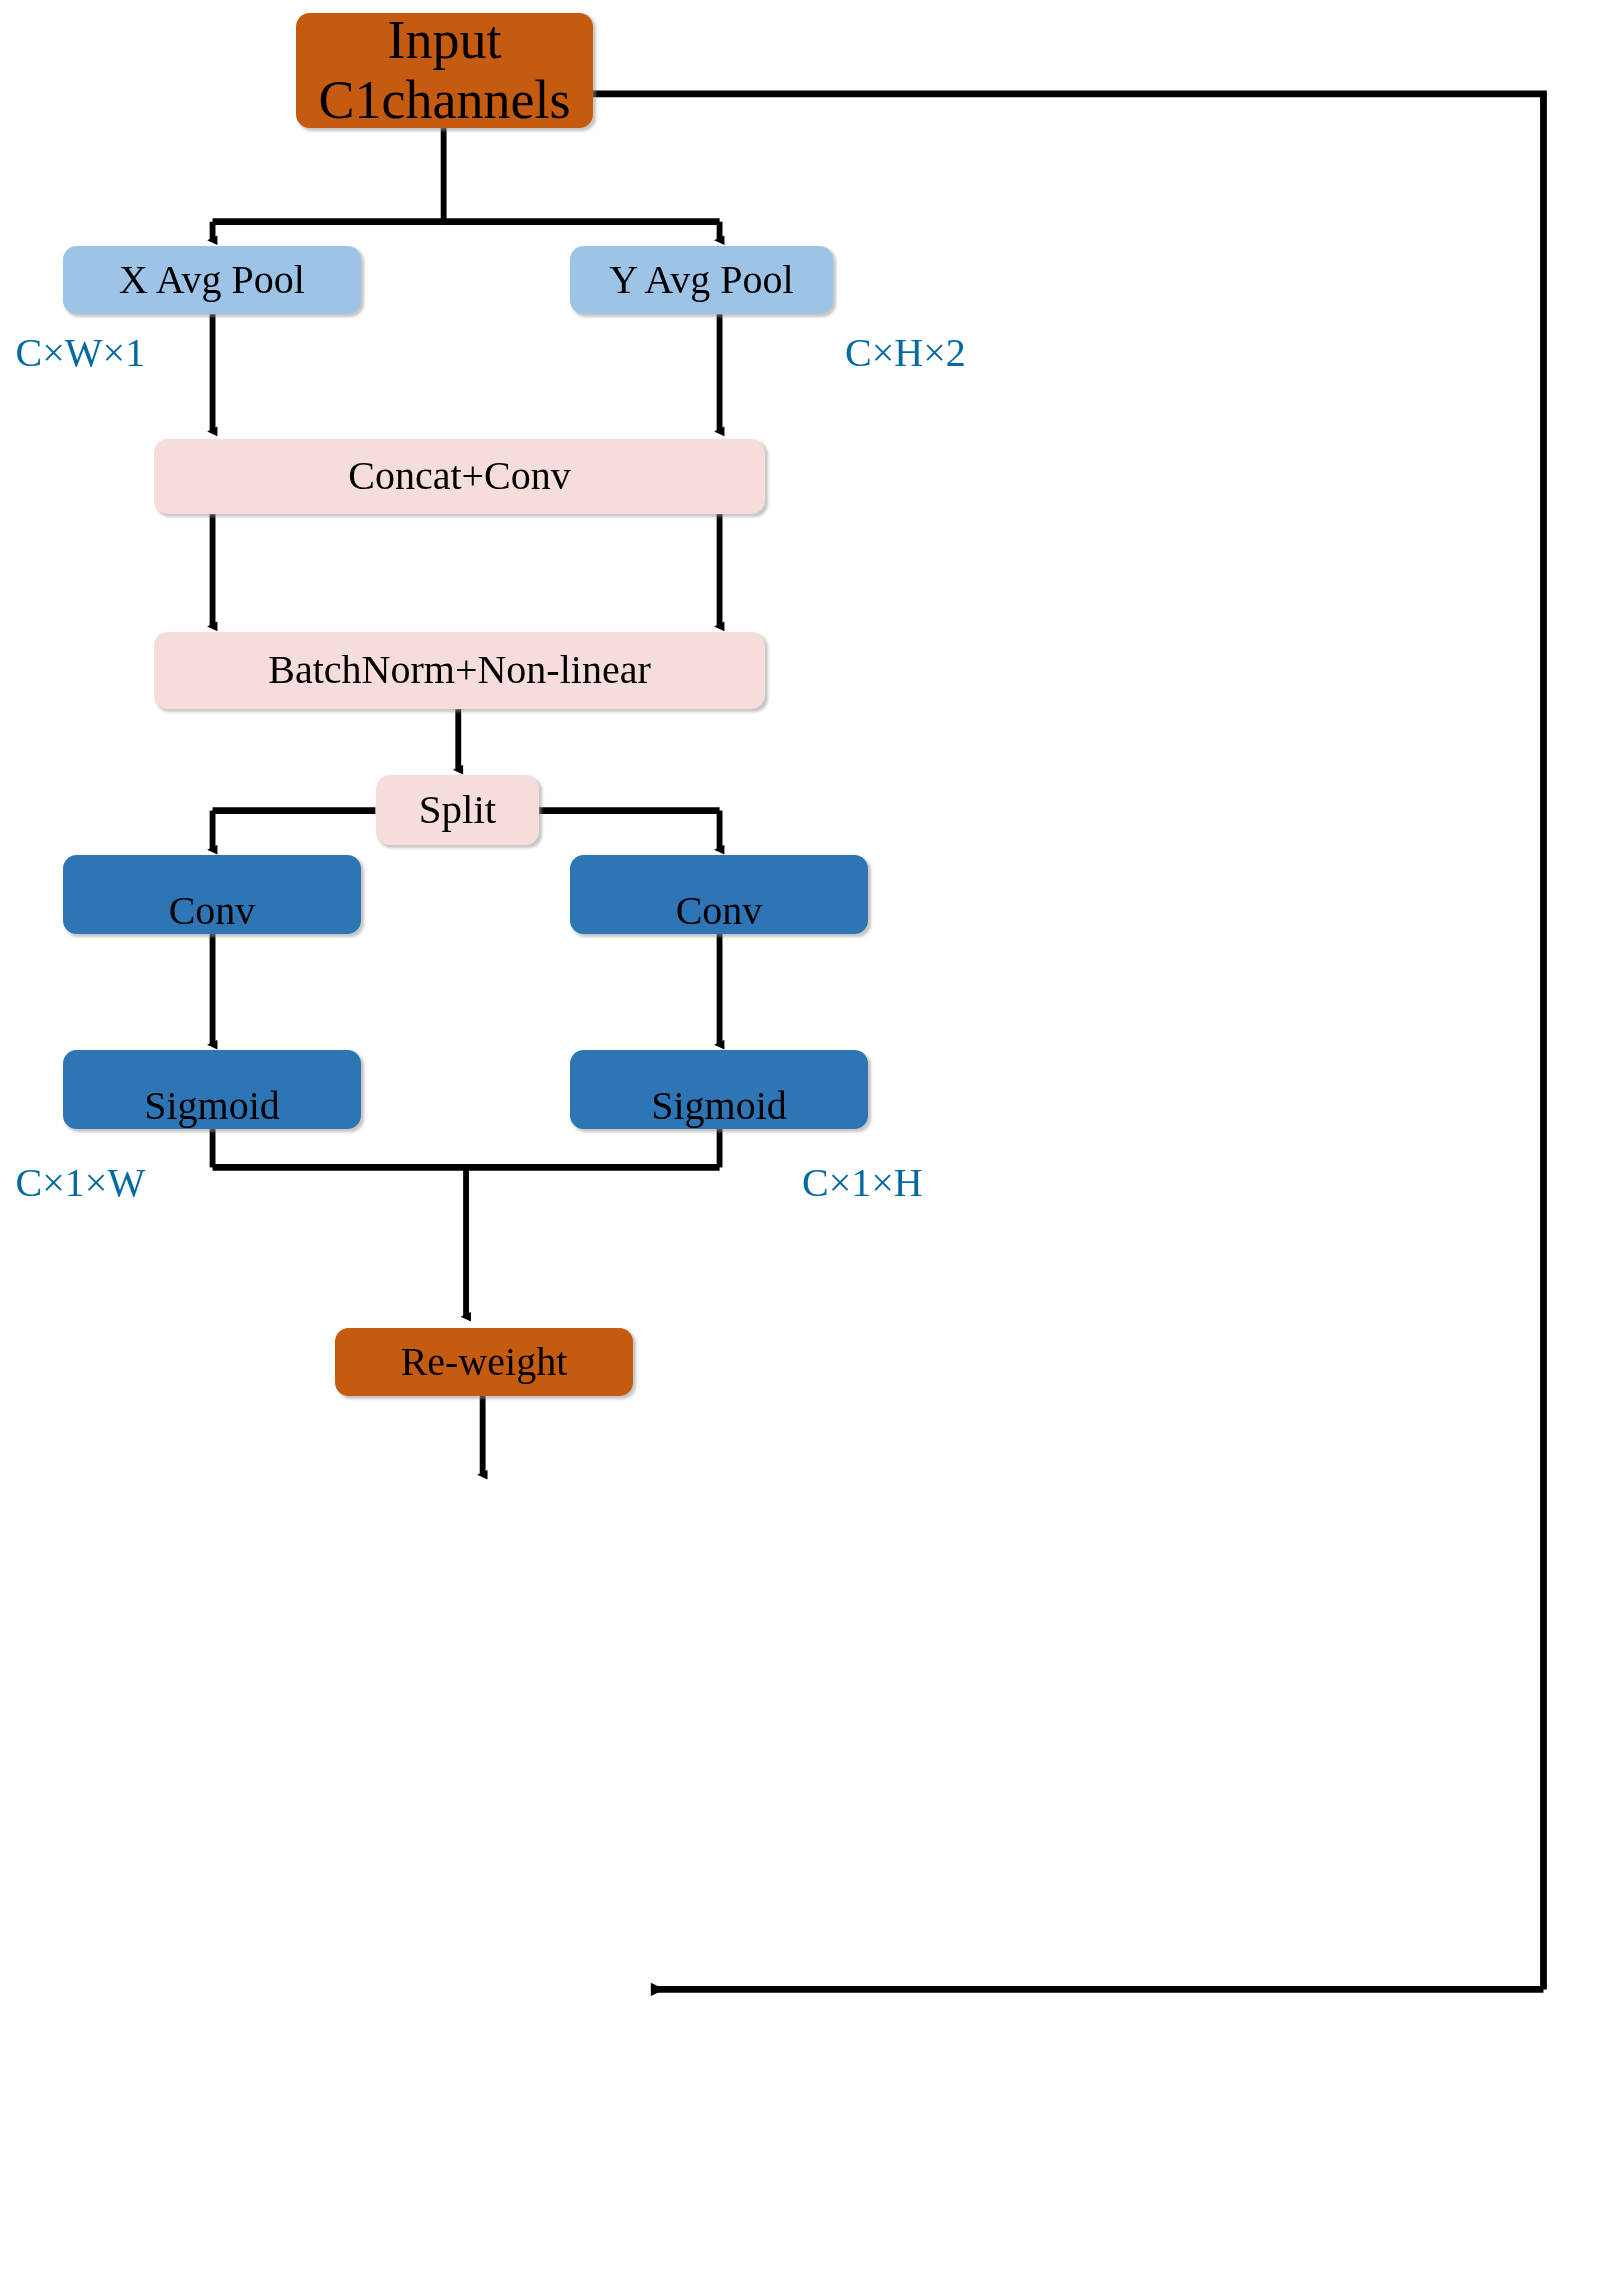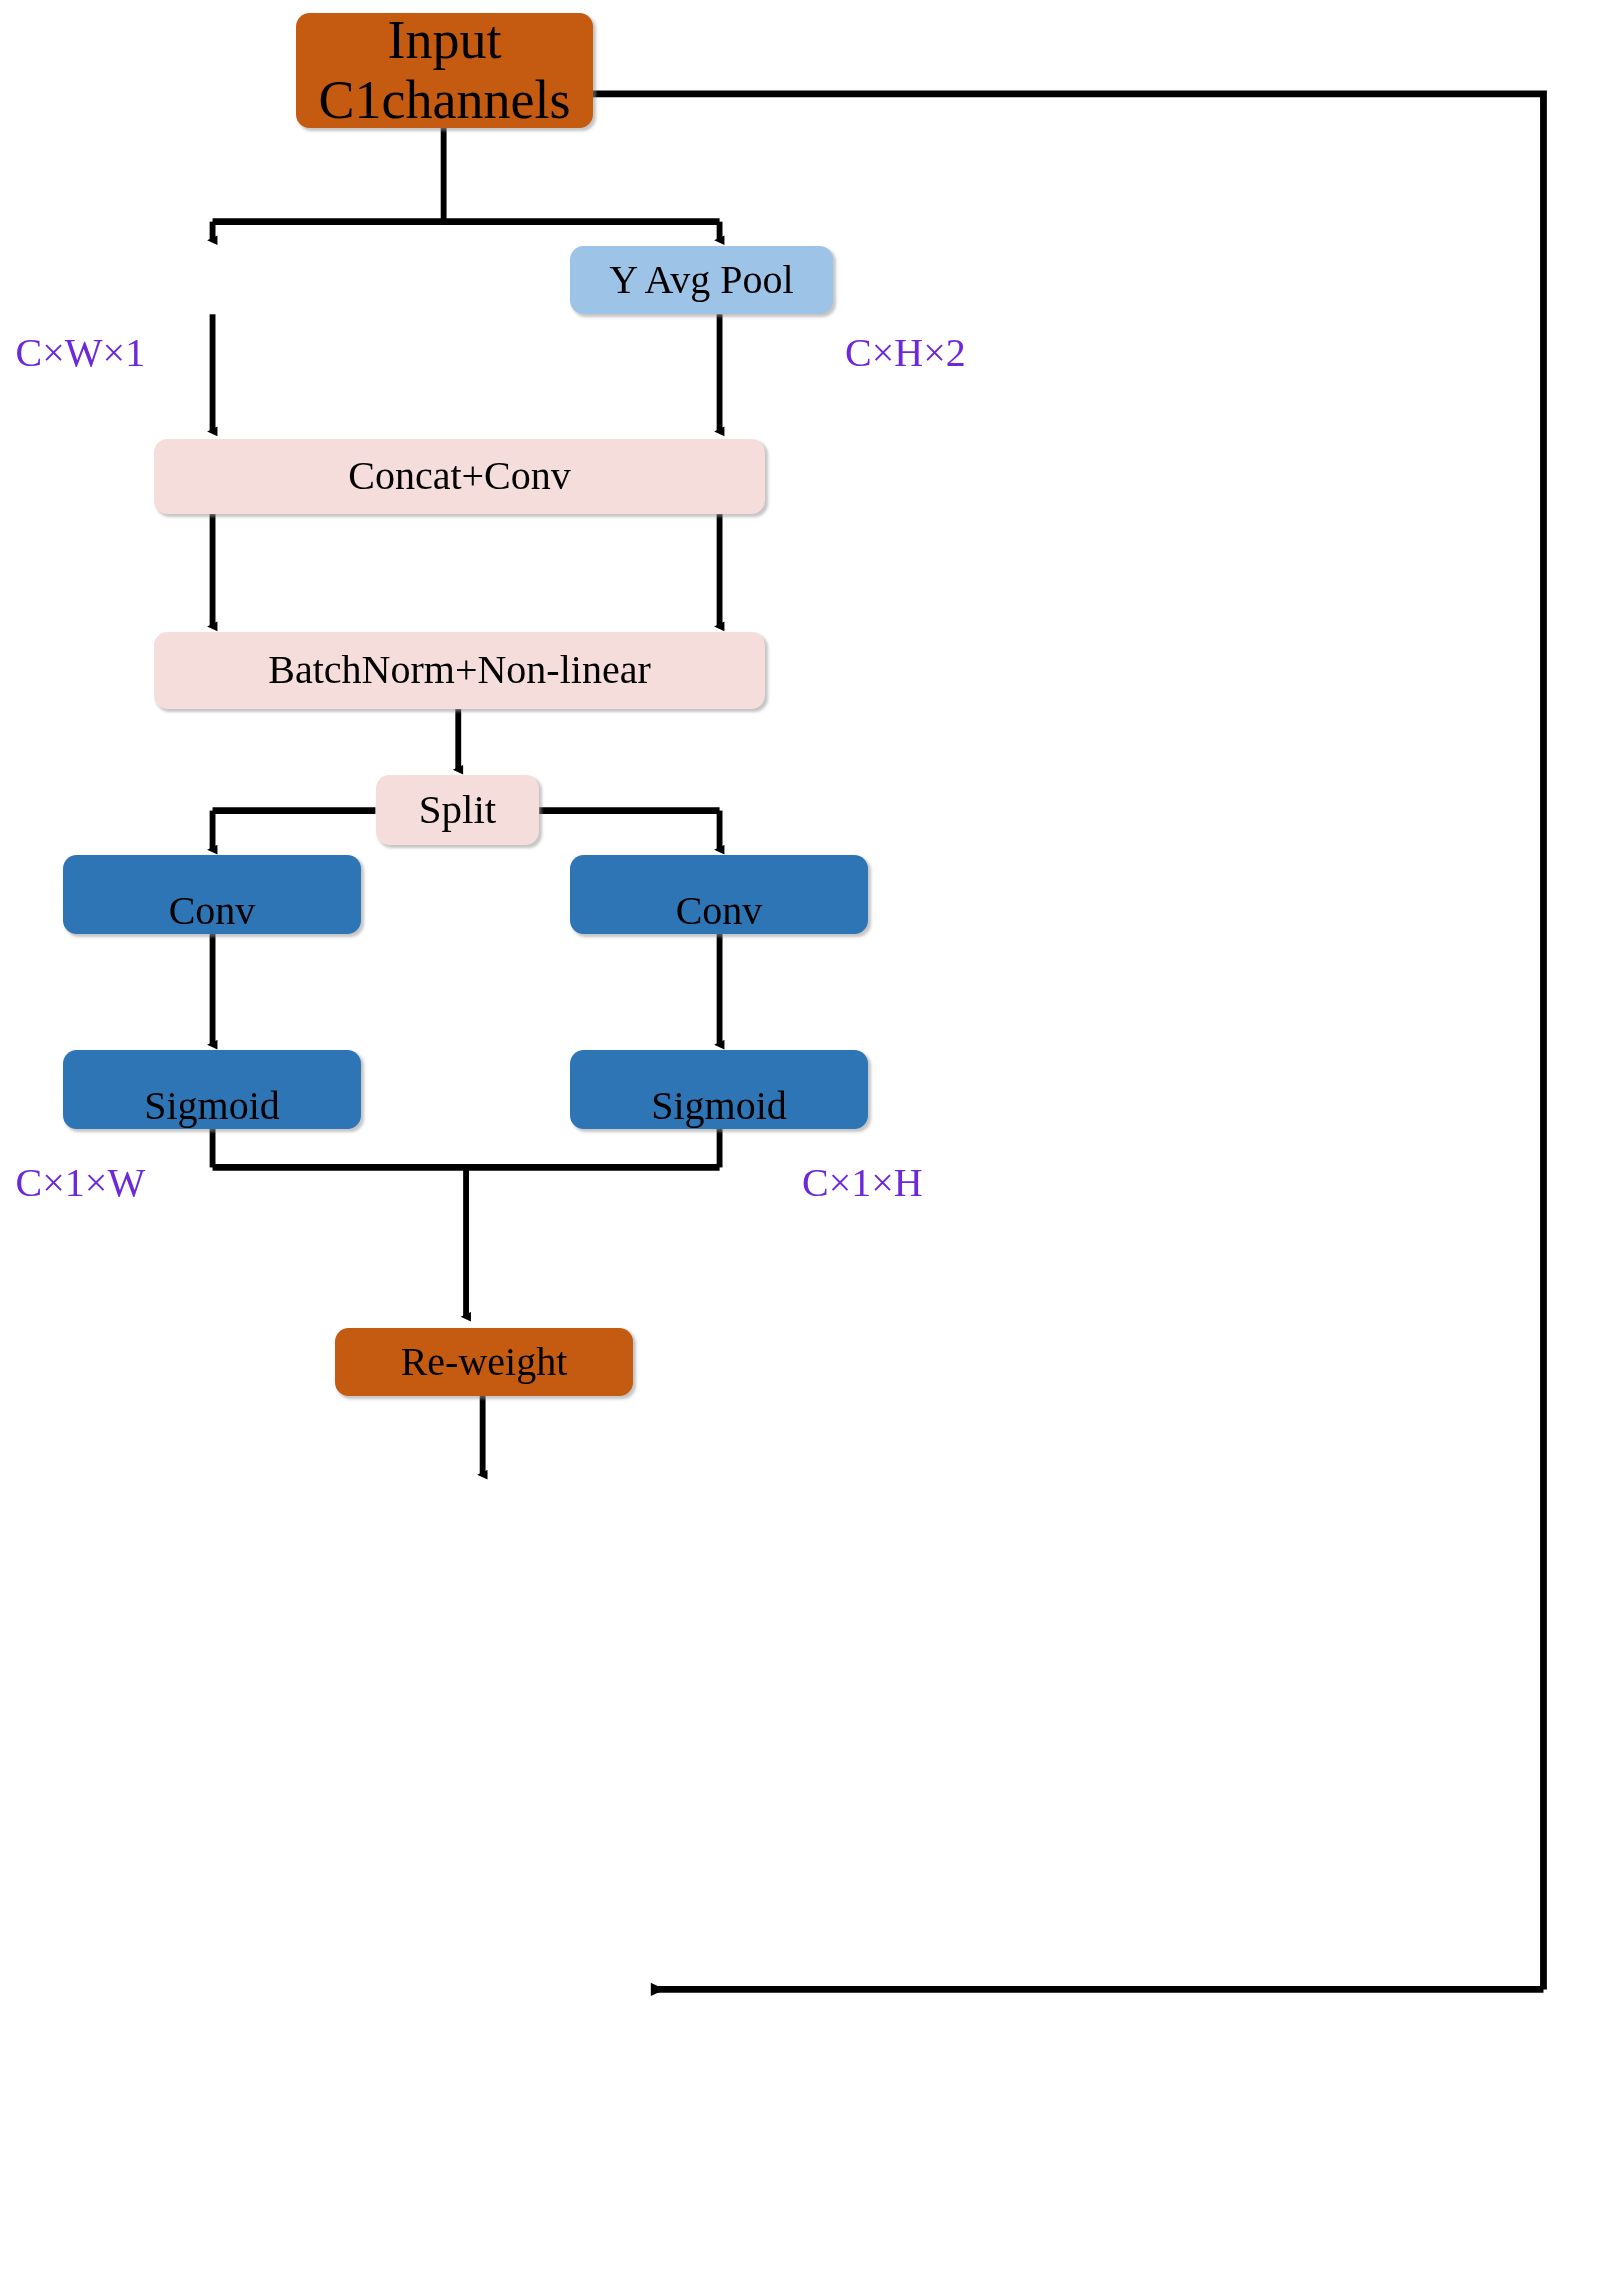--- a/index.html
+++ b/index.html
@@ -14,21 +14,21 @@
         font-family:"Liberation Serif","DejaVu Serif",serif;
         color:#000;line-height:1.12;}
   .node span{display:block;}
 
   .n-input    {background:#C55A11;}
   .n-pool     {background:#9DC3E6;}
   .n-pink     {background:#F4DDDB;}
   .n-blue     {background:#2E75B6;align-items:flex-end;}
   .n-reweight {background:#C55A11;}
 
-  .dimlabel{position:absolute;color:#6d28d9;white-space:nowrap;
+  .dimlabel{position:absolute;color:#0369a1;white-space:nowrap;
             font-family:"Liberation Serif","DejaVu Serif",serif;}
   .plaintext{position:absolute;color:#000;white-space:nowrap;text-align:center;
              font-family:"Liberation Serif","DejaVu Serif",serif;line-height:1.18;}
 </style>
 </head>
 <body>
 
 <div id="canvas">
 
   <svg class="wires" viewBox="0 0 1642 2349">
@@ -75,20 +75,23 @@
     <path d="M495,1430 L495,1512" stroke="#000" stroke-width="6" fill="none" marker-end="url(#ah)"></path>
   </svg>
 
   <div class="node n-input" style="left:296px;top:12.7px;width:297px;height:115px;font-size:54px;">
     <div>
       <span>Input</span>
       <span>C1channels</span>
     </div>
   </div>
 
+  <div class="node n-pool" style="left:63px;top:246px;width:298px;height:68px;font-size:40px;">
+    <span>X Avg Pool</span>
+  </div>
 
   <div class="node n-pool" style="left:570px;top:246px;width:263px;height:68px;font-size:40px;">
     <span>Y Avg Pool</span>
   </div>
 
   <div class="node n-pink" style="left:154px;top:439px;width:611px;height:75px;font-size:40px;">
     <span>Concat+Conv</span>
   </div>
 
   <div class="node n-pink" style="left:154px;top:632px;width:611px;height:77px;font-size:40px;">

